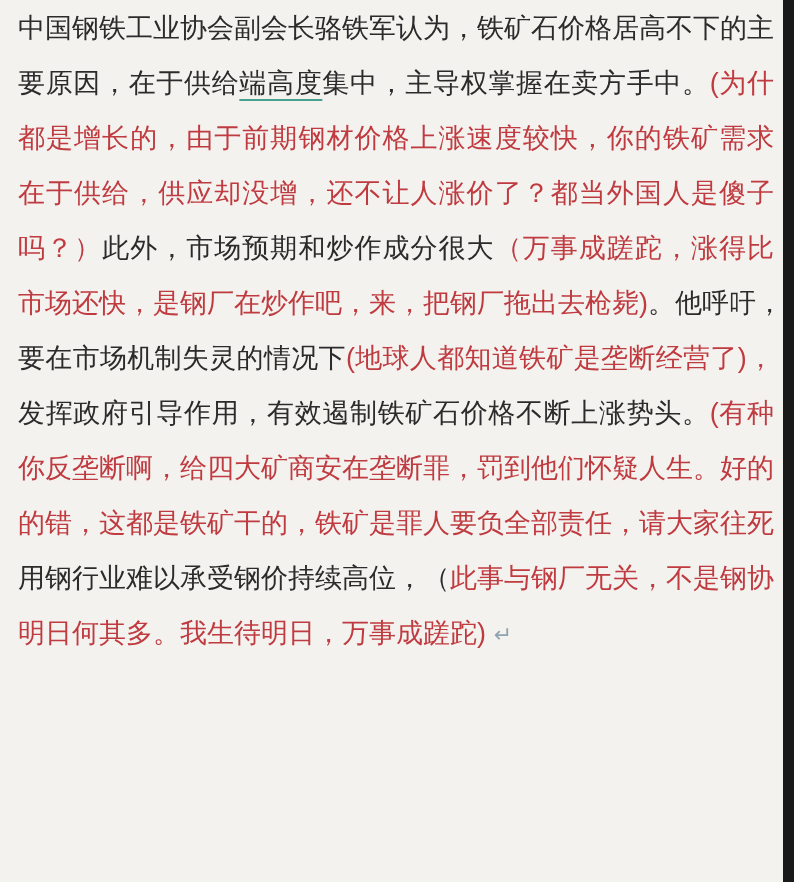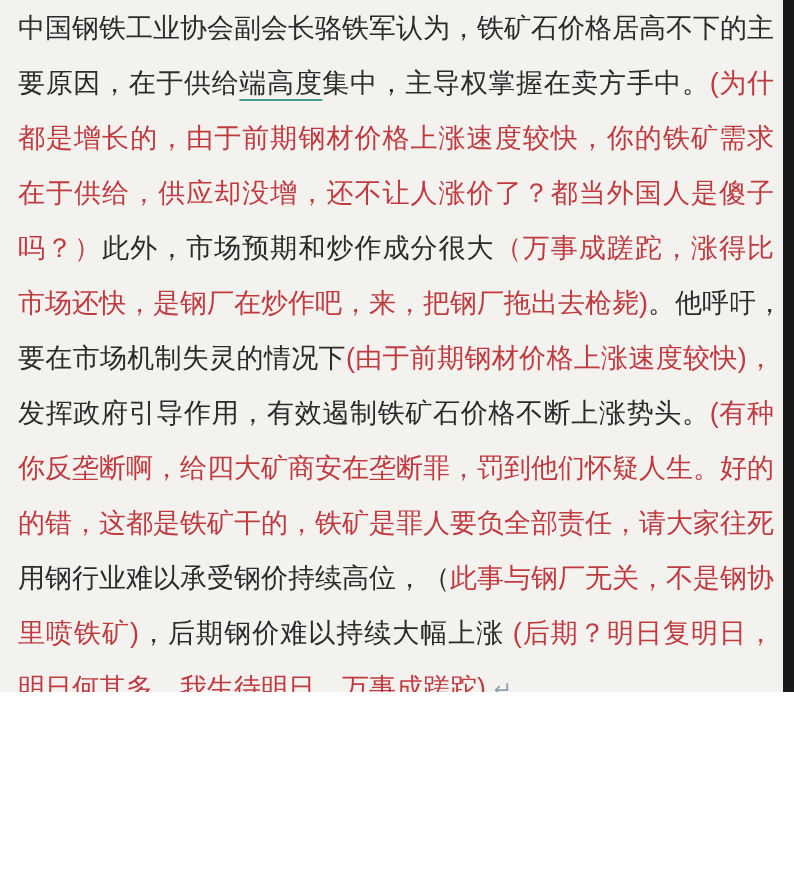--- a/index.html
+++ b/index.html
@@ -1,19 +1,19 @@
 <!DOCTYPE html>
 <html style="--bg: #f4f2ef; --ink: #2b2b2b; --red: #bf3b40; --teal: #45a190; --gray: #8fa3b0; --edge: #191919;"><head>
 <meta charset="utf-8">
 <style>
   html, body { margin: 0; padding: 0; }
   .screen {
     position: relative;
     width: 794px;
-    height: 692px;
+    height: 882px;
     background: var(--bg, #f4f2ef);
     overflow: hidden;
     font-family: "Liberation Sans", "DejaVu Sans", sans-serif;
   }
   .doc {
     position: absolute;
     left: 18px;
     right: 20px;
     top: 1px;
   }
@@ -56,22 +56,21 @@
 <body>
 
 <div class="screen">
   <div class="doc" id="doc">
       <div class="line"><span class="seg black">中国钢铁工业协会副会长骆铁军认为，铁矿石价格居高不下的主</span></div>
       <div class="line"><span class="seg black">要原因，在于供给</span><span class="seg black wavy">端高度</span><span class="seg black">集中，主导权掌握在卖方手中。</span><span class="seg red">(为什</span></div>
       <div class="line"><span class="seg red">都是增长的，由于前期钢材价格上涨速度较快，你的铁矿需求</span></div>
       <div class="line"><span class="seg red">在于供给，供应却没增，还不让人涨价了？都当外国人是傻子</span></div>
       <div class="line"><span class="seg red">吗？）</span><span class="seg black">此外，市场预期和炒作成分很大</span><span class="seg red">（万事成蹉跎，涨得比</span></div>
       <div class="line"><span class="seg red">市场还快，是钢厂在炒作吧，来，把钢厂拖出去枪毙)</span><span class="seg black">。他呼吁，</span></div>
-      <div class="line"><span class="seg black">要在市场机制失灵的情况下</span><span class="seg red">(由于前期钢材价格上涨速度较快)，</span></div>
+      <div class="line"><span class="seg black">要在市场机制失灵的情况下</span><span class="seg red">(地球人都知道铁矿是垄断经营了)，</span></div>
       <div class="line"><span class="seg black">发挥政府引导作用，有效遏制铁矿石价格不断上涨势头。</span><span class="seg red">(有种</span></div>
       <div class="line"><span class="seg red">你反垄断啊，给四大矿商安在垄断罪，罚到他们怀疑人生。好的，</span></div>
       <div class="line"><span class="seg red">的错，这都是铁矿干的，铁矿是罪人要负全部责任，请大家往死</span></div>
       <div class="line"><span class="seg black">用钢行业难以承受钢价持续高位，（</span><span class="seg red">此事与钢厂无关，不是钢协</span></div>
-      <div class="line"><span class="seg red">里喷铁矿)</span><span class="seg black">，后期钢价难以持续大幅上涨 </span><span class="seg red">(后期？明日复明日，</span></div>
       <div class="line no-justify"><span class="seg red">明日何其多。我生待明日，万事成蹉跎) </span><span class="seg gray">↵</span></div>
     </div>
   <div class="edge-bar"></div>
 </div>
 
 </body></html>

